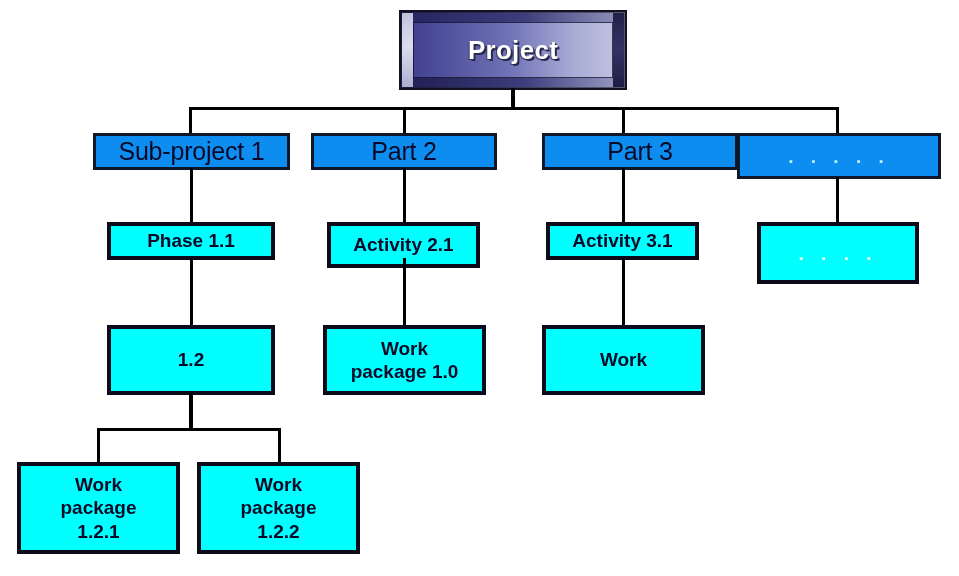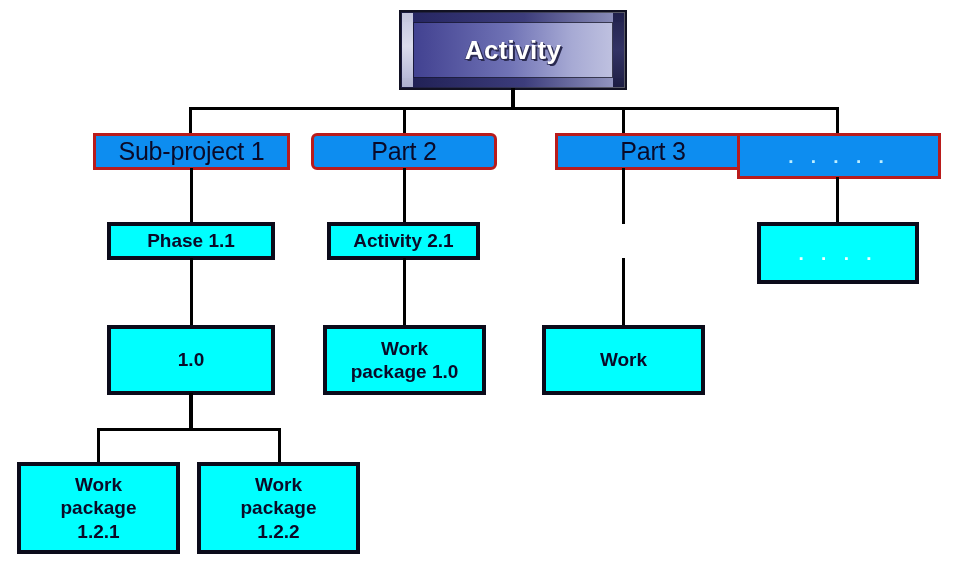--- a/index.html
+++ b/index.html
@@ -33,21 +33,21 @@
     display: flex;
     align-items: center;
     justify-content: center;
     text-align: center;
     color: #0a0a28;
   }
 
   
   .node.lvl2 {
     background: #0d8df0;
-    border: 3px solid #b91c1c;
+    border: 3px solid #0f172a;
     font-size: 25px;
     font-weight: 400;
     letter-spacing: -0.2px;
     line-height: 1.05;
   }
 
   
   .node.cyan {
     background: #00ffff;
     border: 4px solid #0b0b1a;
@@ -121,66 +121,69 @@
            background:linear-gradient(90deg,#23235e 0%,#3a3a78 55%,#8f92bd 100%); opacity:.95;"></div>
       <div class="face" style="left:3px; bottom:3px; right:3px; height:9px;
            background:linear-gradient(90deg,#1d1d4f 0%,#393978 55%,#9a9dc6 100%); opacity:.95;"></div>
       <div class="face" style="left:3px; top:3px; bottom:3px; width:11px;
            background:linear-gradient(180deg,#cfd1e6 0%,#e8e9f4 45%,#b9bcd9 100%); opacity:.92;"></div>
       <div class="face" style="right:3px; top:3px; bottom:3px; width:11px;
            background:linear-gradient(180deg,#1a1a45 0%,#2b2b5e 50%,#16163c 100%); opacity:.95;"></div>
       <div class="face" style="left:14px; top:12px; right:14px; bottom:12px;
            border:1px solid rgba(12,12,32,.75); box-sizing:border-box;"></div>
     </div>
-    <span class="root-label">Activity</span>
+    <span class="root-label">Project</span>
   </div>
 
   <div class="line-v" style="left:511px; top:88px; width:4px; height:22px;"></div>
 
   <div class="line-h" style="left:189px; top:107px; width:648px; height:3px;"></div>
 
   <div class="line-v" style="left:189px; top:107px; width:3px; height:26px;"></div>
   <div class="line-v" style="left:403px; top:107px; width:3px; height:26px;"></div>
   <div class="line-v" style="left:622px; top:107px; width:3px; height:26px;"></div>
   <div class="line-v" style="left:836px; top:107px; width:3px; height:26px;"></div>
 
   <div class="node lvl2" style="left:93px; top:133px; width:197px; height:37px;">
     <span>Sub-project 1</span>
   </div>
-  <div class="node lvl2" style="left:311px; top:133px; width:186px; height:37px;border-radius:6px;">
+  <div class="node lvl2" style="left:311px; top:133px; width:186px; height:37px;">
     <span>Part 2</span>
   </div>
-  <div class="node lvl2" style="left:555px; top:133px; width:196px; height:37px;">
+  <div class="node lvl2" style="left:542px; top:133px; width:196px; height:37px;">
     <span>Part 3</span>
   </div>
   <div class="node lvl2" style="left:737px; top:133px; width:204px; height:46px;">
     <span class="dots on-blue">. . . . .</span>
   </div>
 
   <div class="line-v" style="left:190px; top:168px; width:3px; height:56px;"></div>
   <div class="line-v" style="left:403px; top:168px; width:3px; height:56px;"></div>
   <div class="line-v" style="left:622px; top:168px; width:3px; height:56px;"></div>
   <div class="line-v" style="left:836px; top:177px; width:3px; height:46px;"></div>
 
   <div class="node cyan thin" style="left:107px; top:222px; width:168px; height:38px;">
     <span>Phase 1.1</span>
   </div>
-  <div class="node cyan thin" style="left:327px; top:222px; width:153px; height:38px;">
+  <div class="node cyan thin" style="left:327px; top:222px; width:153px; height:46px;">
     <span>Activity 2.1</span>
+  </div>
+  <div class="node cyan thin" style="left:546px; top:222px; width:153px; height:38px;">
+    <span>Activity 3.1</span>
   </div>
   <div class="node cyan" style="left:757px; top:222px; width:162px; height:62px;">
     <span class="dots on-cyan">. . . .</span>
   </div>
 
   <div class="line-v" style="left:190px; top:258px; width:3px; height:68px;"></div>
   <div class="line-v" style="left:403px; top:258px; width:3px; height:68px;"></div>
   <div class="line-v" style="left:622px; top:258px; width:3px; height:68px;"></div>
 
   <div class="node cyan" style="left:107px; top:325px; width:168px; height:70px; flex-direction:column;">
-    <span>1.0</span>
+    <span>1.2</span>
   </div>
   <div class="node cyan" style="left:323px; top:325px; width:163px; height:70px; flex-direction:column;">
     <span>Work</span>
     <span>package 1.0</span>
   </div>
   <div class="node cyan" style="left:542px; top:325px; width:163px; height:70px; flex-direction:column;">
     <span>Work</span>
   </div>
 
   <div class="line-v" style="left:189px; top:393px; width:4px; height:37px;"></div>

